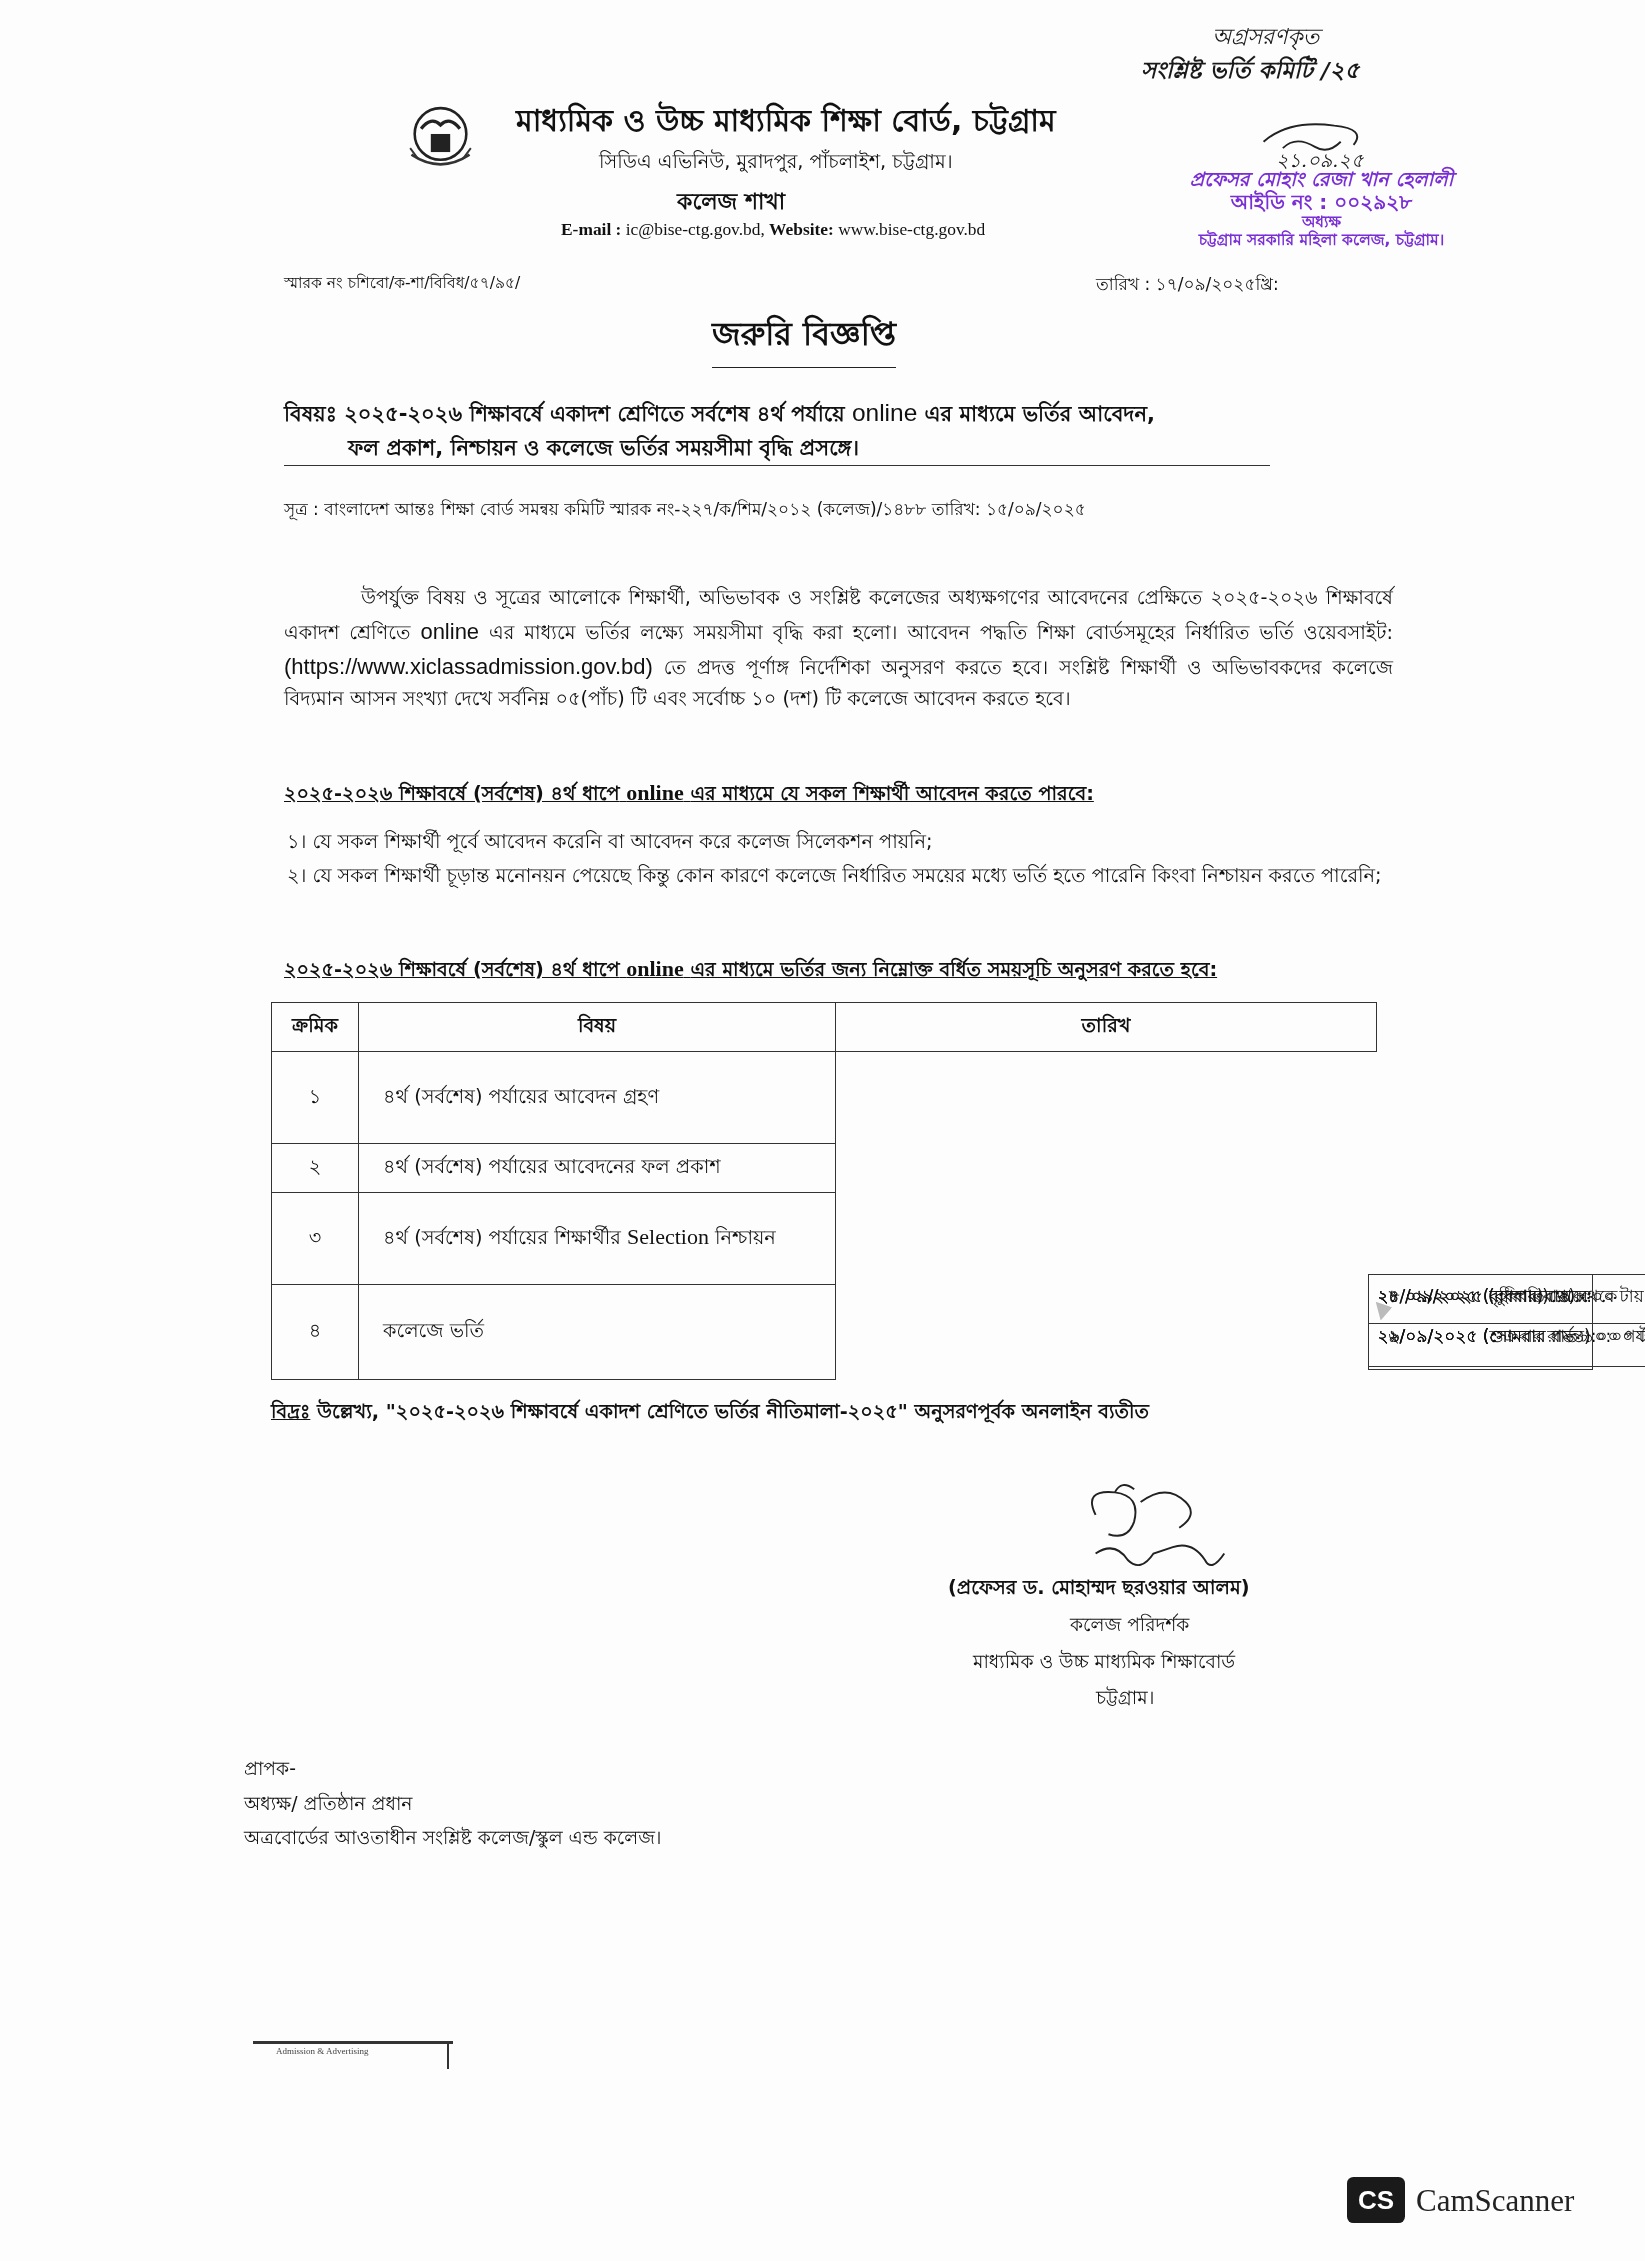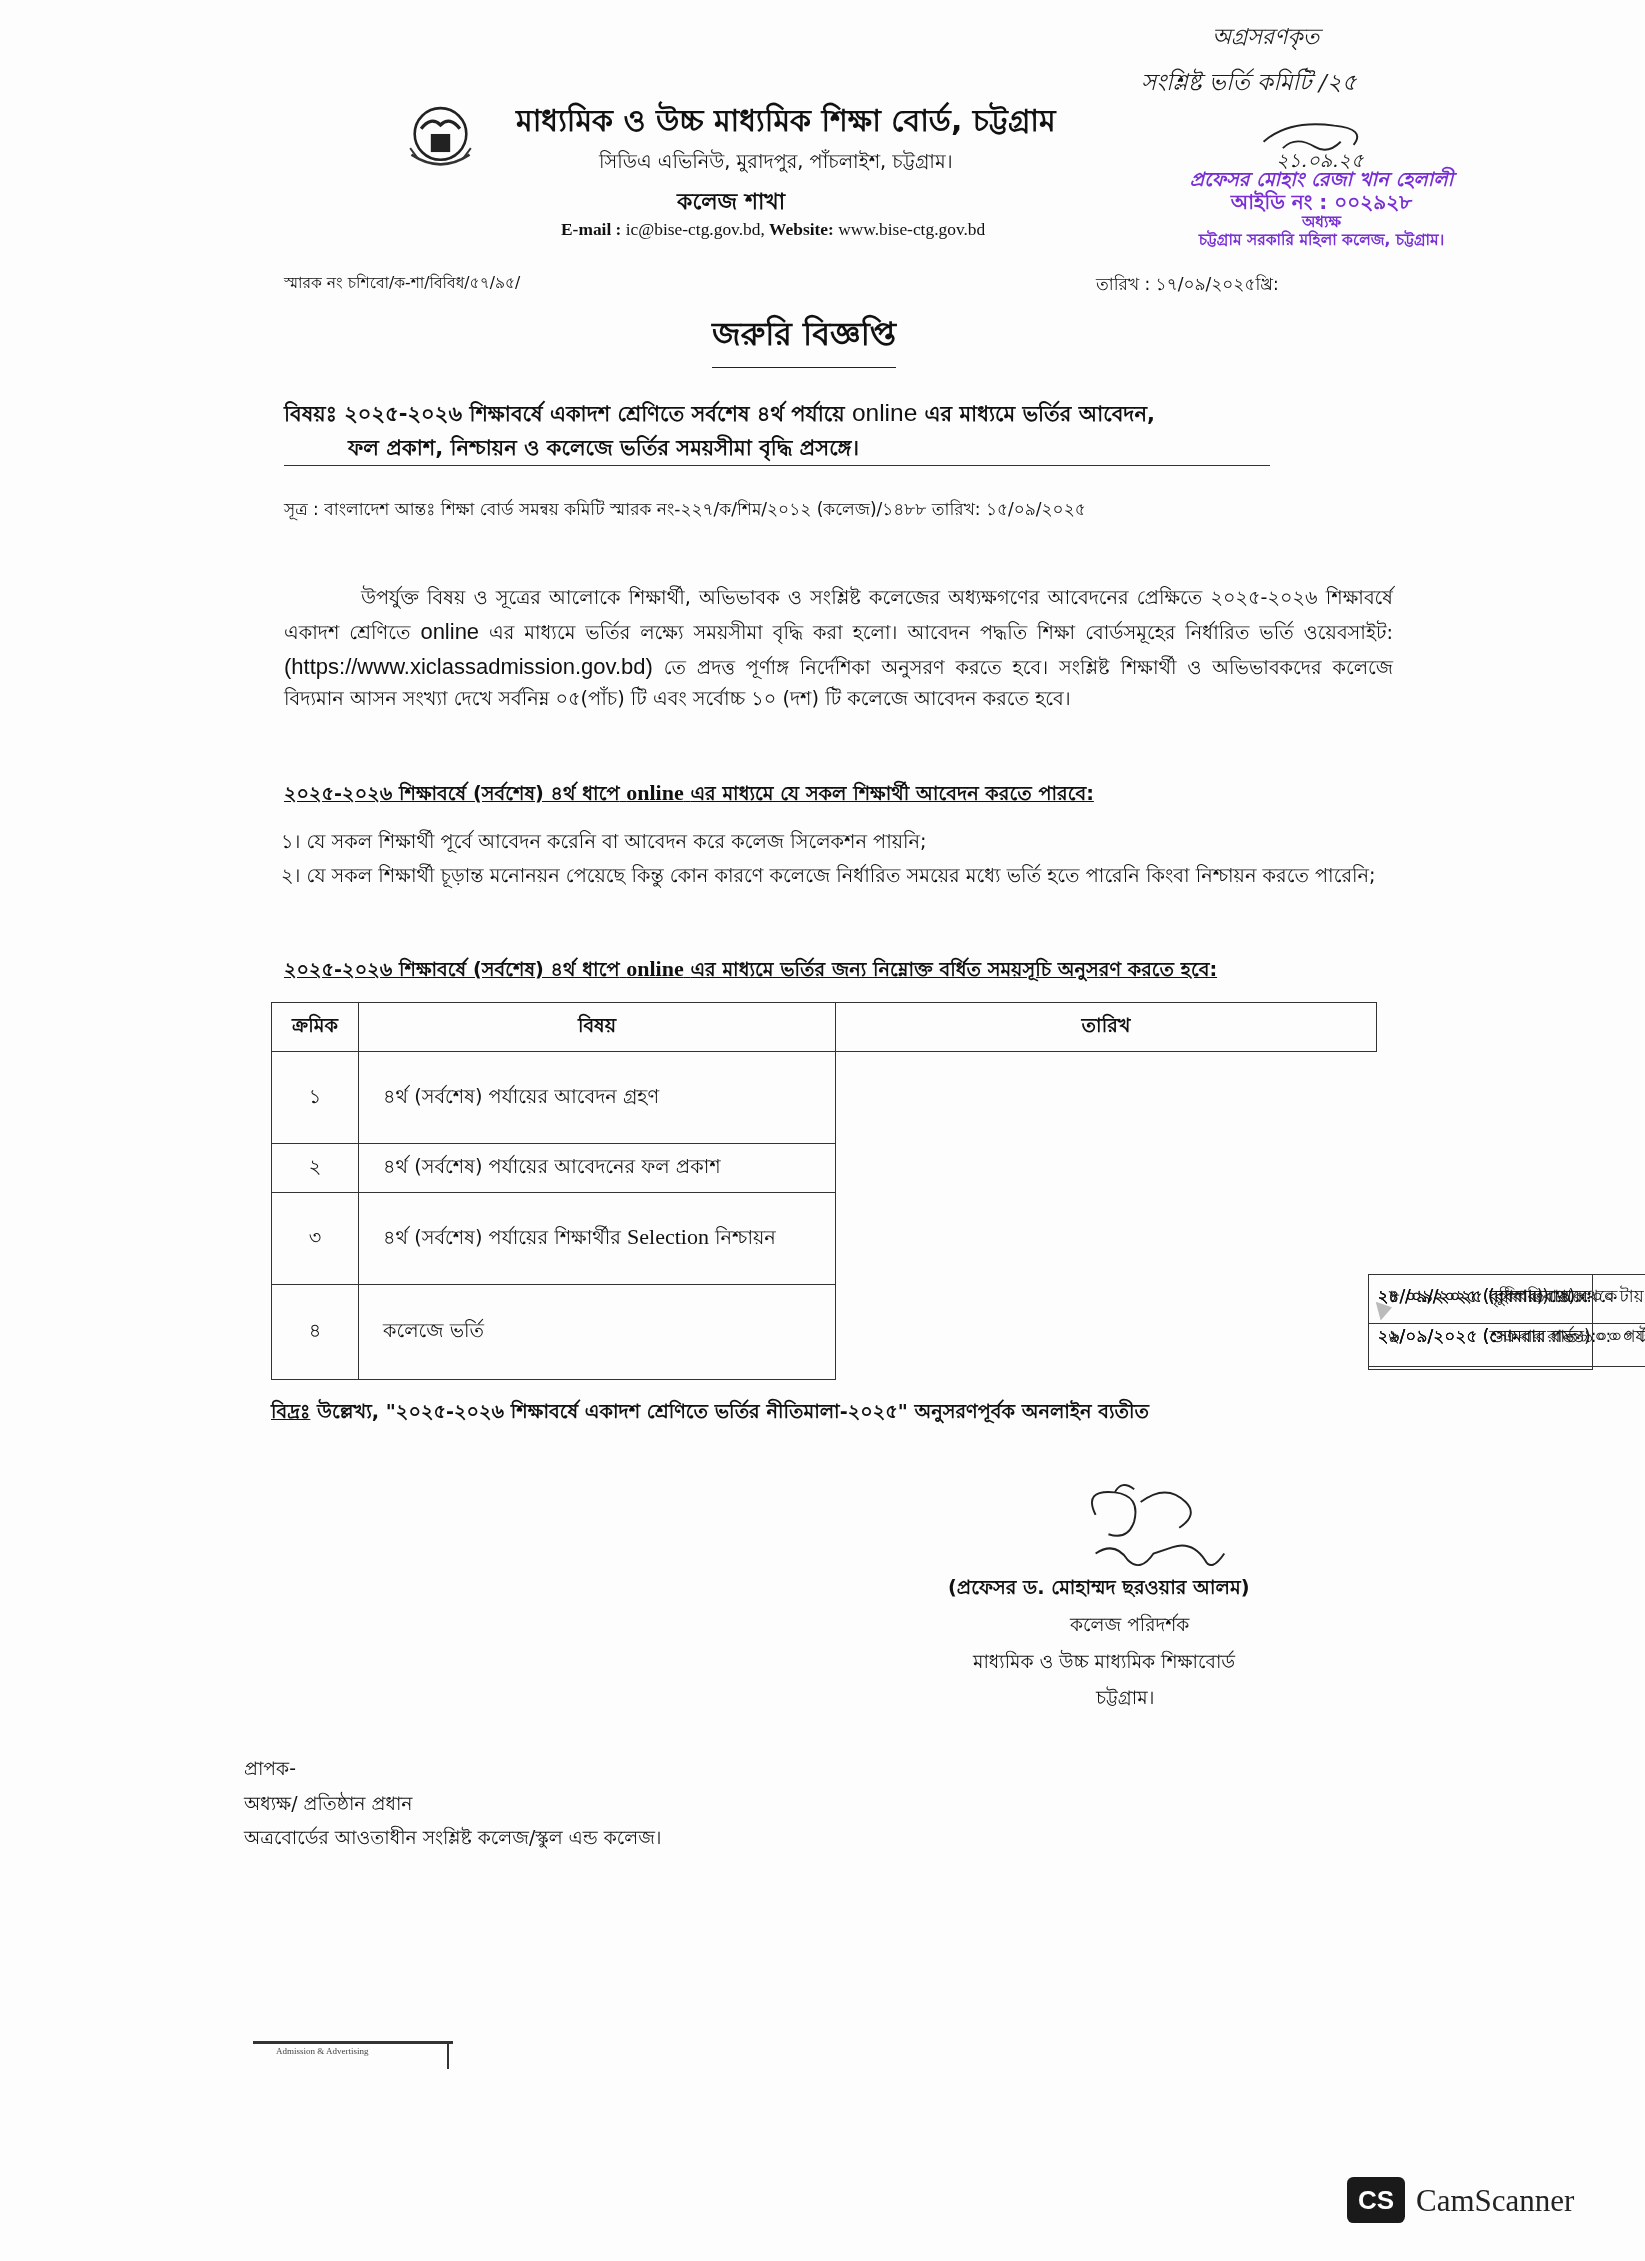--- a/index.html
+++ b/index.html
@@ -11,21 +11,21 @@
   .logo { position: absolute; left: 405px; top: 103px; width: 71px; height: 71px; }
   .hdr-title { position: absolute; left: 516px; top: 97px; font-size: 30px; font-weight: bold; white-space: nowrap; }
   .hdr-addr { position: absolute; left: 599px; top: 147px; font-size: 19.3px; white-space: nowrap; }
   .hdr-branch { position: absolute; left: 677px; top: 184px; font-size: 22px; font-weight: bold; white-space: nowrap; }
   .hdr-contact { position: absolute; left: 561px; top: 219px; font-size: 17.4px; font-family: "Liberation Serif", serif; white-space: nowrap; }
   .hdr-contact b { font-weight: bold; }
 
   
   .hand { position: absolute; font-family: "DejaVu Serif", serif; font-style: italic; color: #1a1a1a; white-space: nowrap; }
   .hand1 { left: 1212px; top: 19.3px; font-size: 22px; }
-  .hand2 { left: 1141px; top: 64px; font-size: 23px; }
+  .hand2 { left: 1141px; top: 52px; font-size: 23px; font-weight: bold; }
   .sig-small { position: absolute; left: 1257px; top: 116px; width: 116px; height: 45px; }
   .hand3 { left: 1276px; top: 146px; font-size: 19.3px; }
   .stamp { position: absolute; left: 1173px; top: 169px; width: 297px; text-align: center; color: #7a2fd6; font-weight: bold; line-height: 1.15; }
   .stamp .s1 { font-size: 19.3px; font-style: italic; }
   .stamp .s2 { font-size: 20px; }
   .stamp .s3 { font-size: 15.5px; }
   .stamp .s4 { font-size: 15.5px; }
 
   .memo { position: absolute; left: 284px; top: 271px; font-size: 15.5px; white-space: nowrap; }
   .date { position: absolute; left: 1096px; top: 271px; font-size: 17px; white-space: nowrap; }
@@ -41,21 +41,21 @@
 
   .body-para { position: absolute; left: 284px; top: 583px; width: 1109px; font-size: 19.3px; line-height: 1.6;
                text-align: justify; text-indent: 77px; }
   .body-para .en { font-family: "Liberation Sans", sans-serif; font-size: 22px; }
 
   .sec-head { position: absolute; left: 284px; font-size: 19.3px; font-weight: bold; text-decoration: underline; white-space: nowrap; }
   .sec-head .en { font-family: "Liberation Serif", serif; font-size: 22px; }
   .sec1 { top: 779px; text-align: right; }
   .sec2 { top: 955px; }
 
-  .list { position: absolute; left: 281px; top: 825px; width: 1109px; font-size: 19.3px; line-height: 1.75; }
+  .list { position: absolute; left: 287px; top: 825px; width: 1109px; font-size: 19.3px; line-height: 1.75; }
   .list .li { display: block; padding-left: 44px; text-indent: -44px; }
 
   
   table.sched { position: absolute; left: 271px; top: 1002px; width: 1106px; border-collapse: collapse; font-size: 19.3px; }
   table.sched th, table.sched td { border: 1.3px solid #333; vertical-align: middle; }
   table.sched th { font-weight: bold; height: 46px; font-size: 19.3px; }
   table.sched td.num { text-align: center; width: 84px; }
   table.sched td.topic { width: 451px; padding-left: 24px; }
   table.sched td.date { padding-left: 9px; line-height: 2.4; }
   table.sched td.topic .en { font-family: "Liberation Serif", serif; font-size: 22px; }

